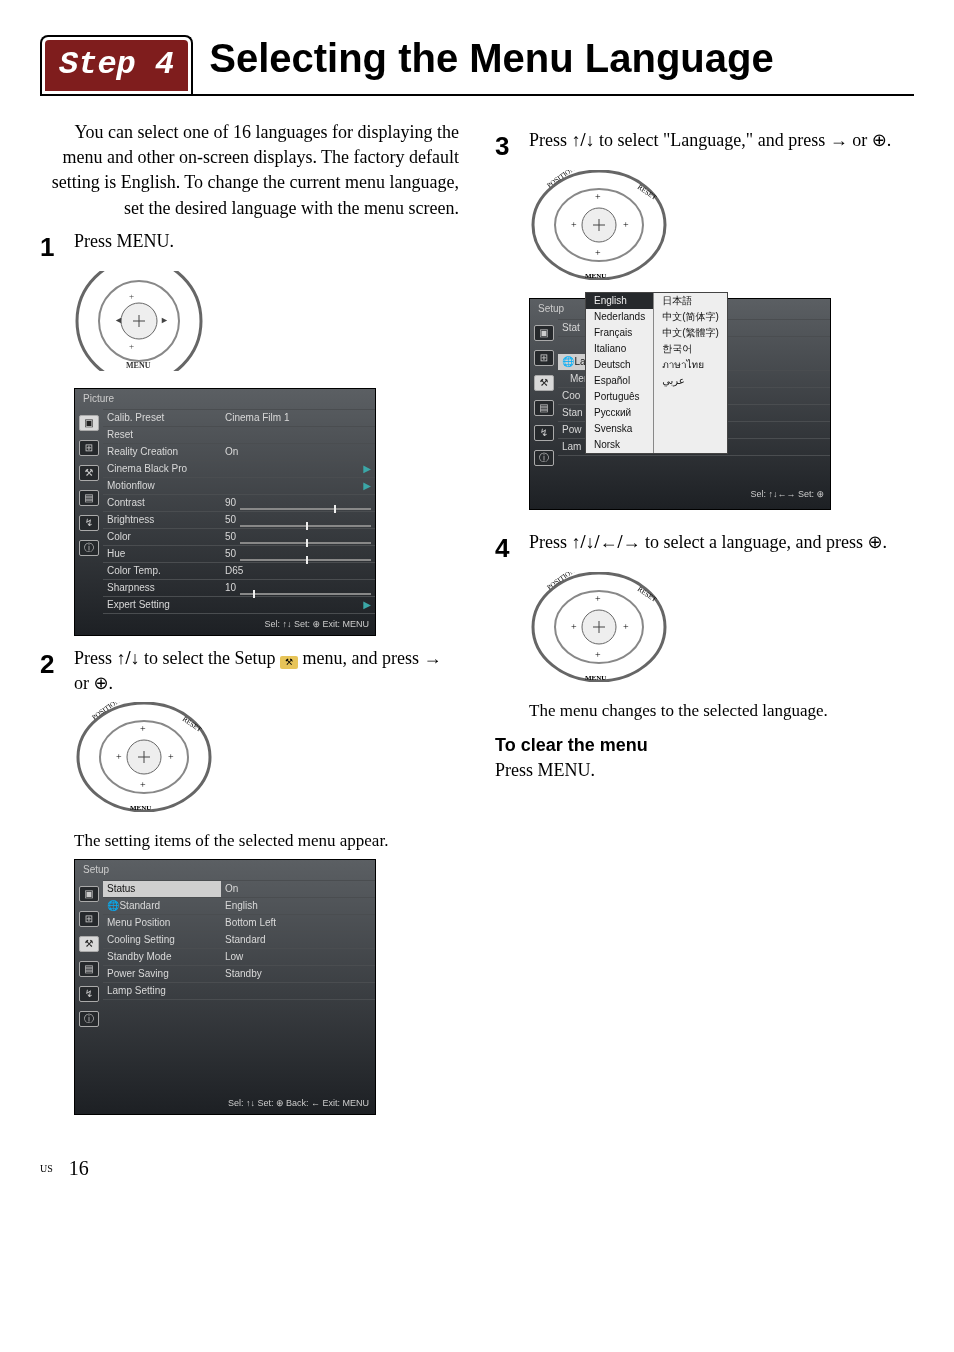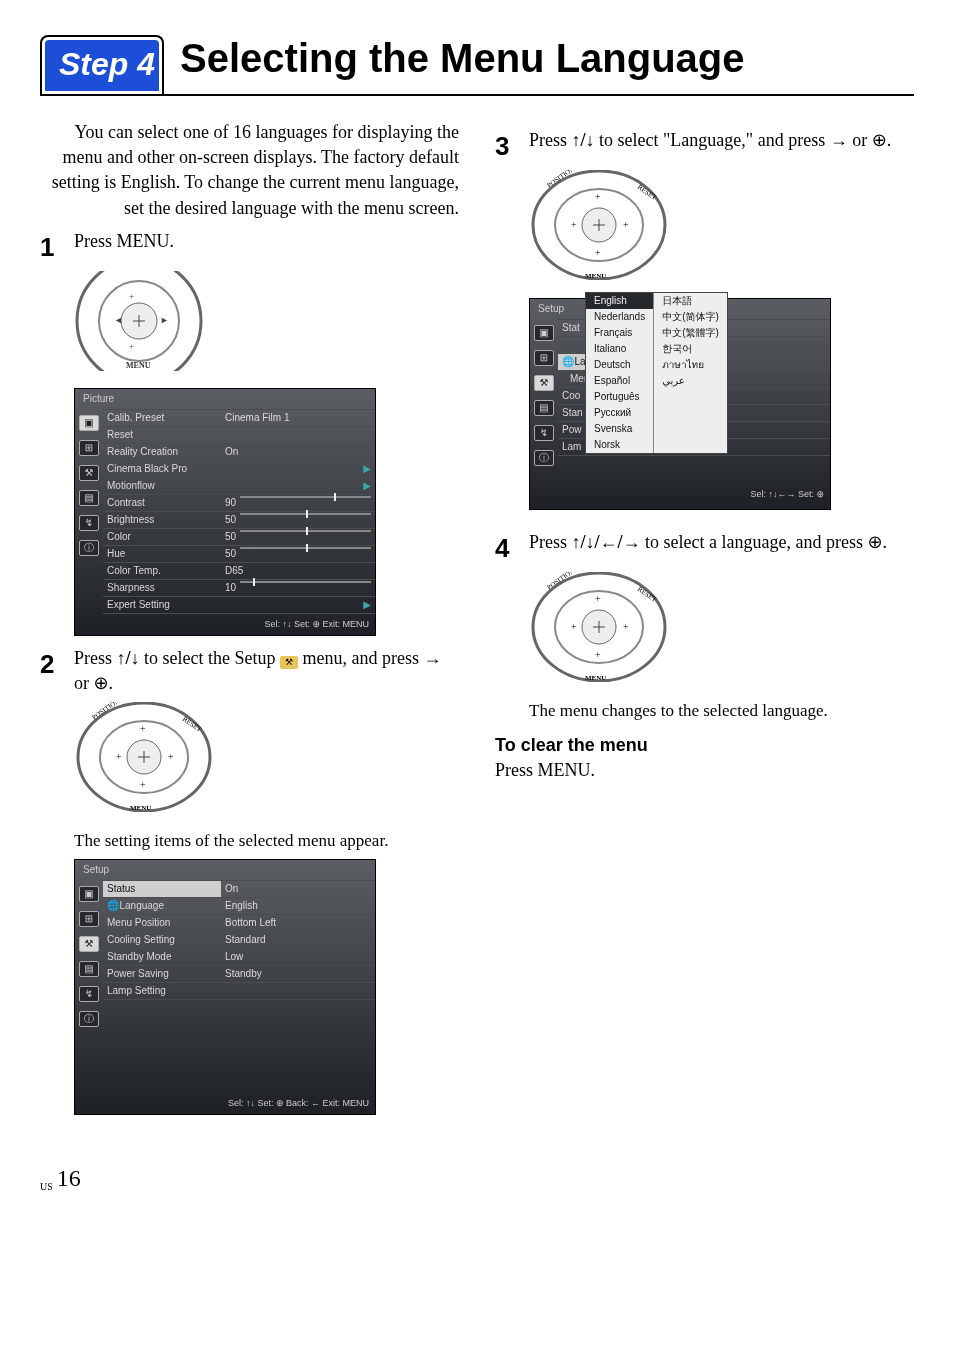--- a/index.html
+++ b/index.html
@@ -1,19 +1,19 @@
 <!DOCTYPE html>
 <html><head>
 <meta charset="utf-8">
 <style>
   html, body { margin:0; padding:0; font-family: Georgia, 'Times New Roman', serif; color:#000; background:#fff; }
   .page { width: 954px; margin:0 auto; padding:20px 40px 0 40px; box-sizing:border-box; }
   .header-row { display:flex; align-items:flex-start; border-bottom:2px solid #000; margin-top:15px; padding-bottom:0px; }
   .step-badge-outer { display:inline-block; border-left:2px solid #000; border-top:2px solid #000; border-right:2px solid #000; border-top-left-radius:8px; border-top-right-radius:8px; padding:3px; background:#fff; }
-  .step-badge-inner { background:#1d4ed8; color:#fff; font-family:Liberation Sans, sans-serif; font-style:italic; font-weight:bold; font-size:32px; padding:6px 4px 8px 14px; border-top-left-radius:4px; border-top-right-radius:4px; }
+  .step-badge-inner { background:#7f1d1d; color:#fff; font-family:Liberation Mono, monospace; font-style:italic; font-weight:bold; font-size:32px; padding:6px 14px 8px 14px; border-top-left-radius:4px; border-top-right-radius:4px; }
   .page-title { font-family:Arial, Helvetica, sans-serif; font-weight:bold; font-size:40px; margin-left:16px; line-height:1.15; }
   .columns { display:flex; gap:36px; margin-top:24px; }
   .col { flex:1; font-size:18px; line-height:1.4; }
   .intro { margin-bottom:4px;text-align:right; }
   .numstep { display:flex; gap:12px; margin-top:8px; }
   .numstep .num { font-family:Arial, Helvetica, sans-serif; font-weight:bold; font-size:26px; width:22px; }
   .numstep .body { flex:1; }
   .small-note { font-size:17px; margin:6px 0 6px 34px; }
   .figure { margin:6px 0 10px 34px; }
   .dpad { width:130px; }
@@ -21,36 +21,36 @@
   .menu-box { font-family: Arial, Helvetica, sans-serif; font-size:10px; width:300px; border:1px solid #000; background:linear-gradient(180deg,#5b5f63,#1d2024); color:#d9d9d9; }
   .menu-title { padding:3px 8px; color:#ccc; }
   .menu-body { display:flex; }
   .menu-iconcol { width:28px; display:flex; flex-direction:column; align-items:center; gap:9px; padding-top:6px; padding-bottom:6px; }
   .menu-iconcol .ic { width:18px; height:14px; border:1px solid #aaa; border-radius:2px; background:#26292c; font-size:10px; text-align:center; line-height:14px; color:#ccc;}
   .menu-iconcol .ic.sel { background:#d9d9d9; color:#222;}
   .menu-rows { flex:1; }
   .menu-row { display:flex; border-top:1px solid #4a4d50; }
   .menu-row:last-child{border-bottom:1px solid #4a4d50;}
   .menu-cell-l { width:110px; padding:1px 4px; }
-  .menu-cell-r { flex:1; padding:1px 4px; display:flex; align-items:flex-start; gap:4px;}
+  .menu-cell-r { flex:1; padding:1px 4px; display:flex; align-items:flex-end; gap:4px;}
   .menu-row.sel .menu-cell-l{ background:#cfcfcf; color:#111;}
   .slider { display:flex; align-items:center; gap:4px; flex:1;}
   .slider .track{ flex:1; height:2px; background:#888; position:relative;}
   .slider .thumb{ position:absolute; top:-3px; width:2px; height:8px; background:#eee;}
   .tri { color:#3ba7a7; font-size:10px;}
   .menu-footer { text-align:right; padding:4px 6px; color:#ccc; font-size:9px;}
   .lang-popup { position:relative; }
   .lang-list { position:absolute; left:55px; top:-7px; display:flex; background:#eee; color:#111; border:1px solid #444; font-size:10px;}
   .lang-col { display:flex; flex-direction:column;}
   .lang-col div{ padding:1px 8px;}
   .lang-list .sel{ background:#26292c; color:#eee;}
   .section-head { font-family:Arial, Helvetica, sans-serif; font-weight:bold; font-size:18px; margin-top:10px;}
-  .pagefoot { margin-top:40px; display:flex; align-items:flex-end; gap:4px;}
+  .pagefoot { margin-top:32px; display:flex; align-items:center; gap:16px;}
   .pagefoot .us{font-size:10px;}
-  .pagefoot .pn{font-size:24px; font-weight:normal;}
+  .pagefoot .pn{font-size:20px; font-weight:normal;}
   
   .arrow { font-weight:bold; }
   .icon-toolbox { display:inline-block; background:#e7c458; border-radius:2px; width:18px; height:13px; vertical-align:-1px; font-size:9px; text-align:center; line-height:13px;}
 </style>
 </head>
 <body>
 
 <div class="page">
 
   <div class="header-row">
@@ -247,21 +247,21 @@
                 <div class="ic">ⓘ</div>
             </div>
             <div class="menu-rows" id="setup-rows">
                 <div class="menu-row sel">
                   <div class="menu-cell-l">Status</div>
                   <div class="menu-cell-r">
                     <span>On</span>
                   </div>
                 </div>
                 <div class="menu-row">
-                  <div class="menu-cell-l">🌐Language</div>
+                  <div class="menu-cell-l">🌐Standard</div>
                   <div class="menu-cell-r">
                     <span>English</span>
                   </div>
                 </div>
                 <div class="menu-row">
                   <div class="menu-cell-l">Menu Position</div>
                   <div class="menu-cell-r">
                     <span>Bottom Left</span>
                   </div>
                 </div>

